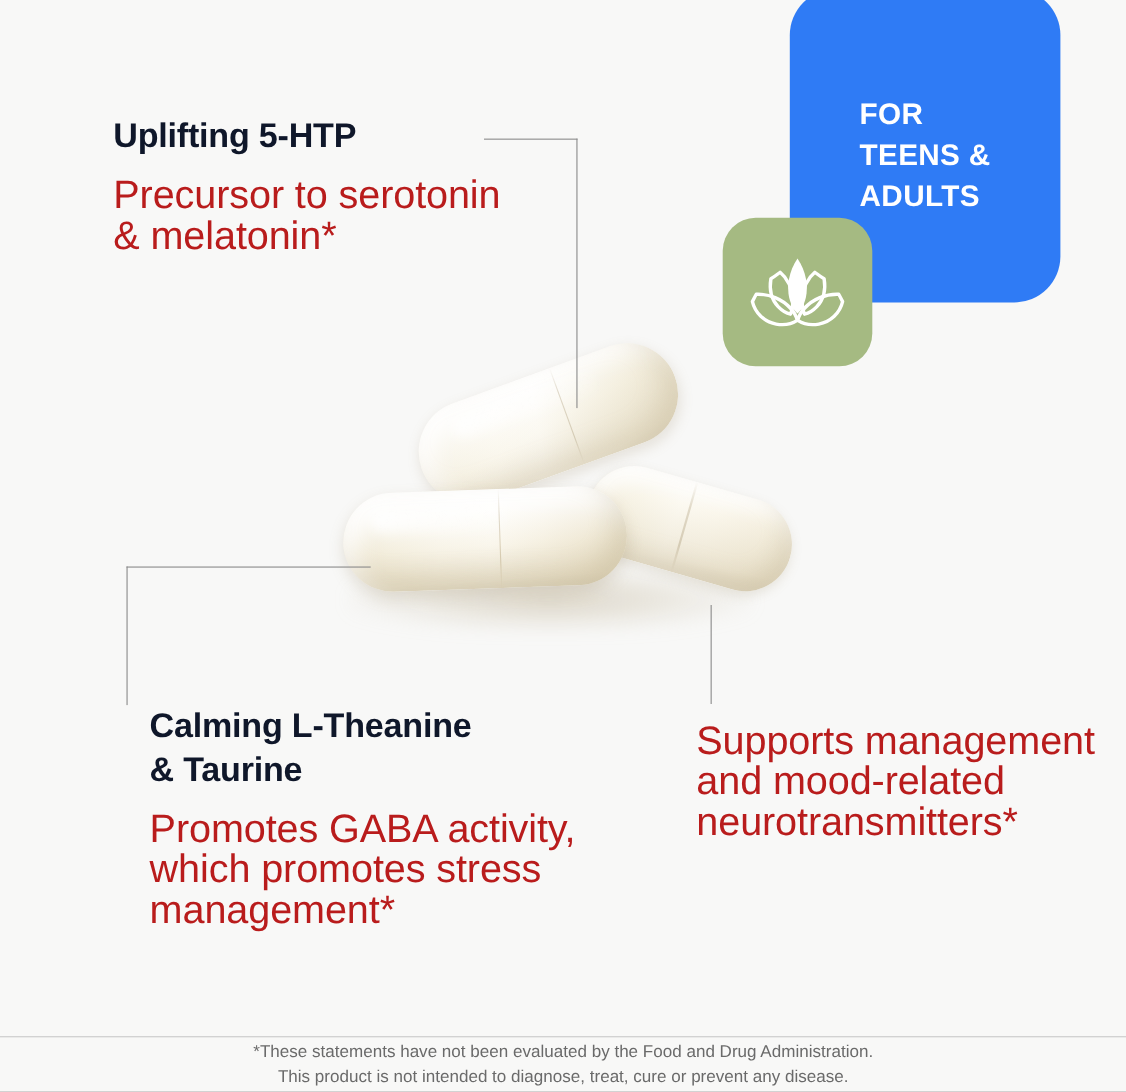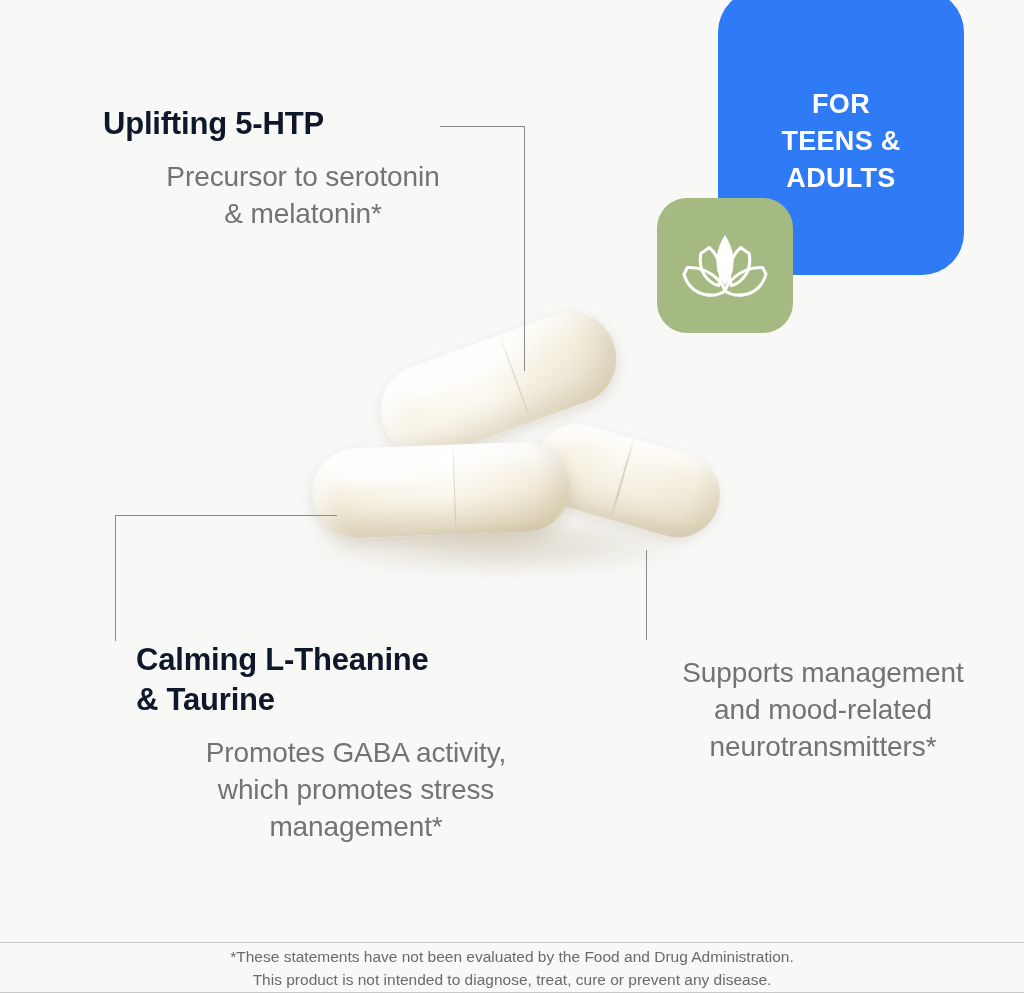--- a/index.html
+++ b/index.html
@@ -32,21 +32,21 @@
     align-items:center;
     justify-content:center;
     z-index:3;
   }
   .badge-blue-text {
     color:#ffffff;
     font-weight:bold;
     font-size:27px;
     line-height:37px;
     letter-spacing:0.3px;
-    text-align:center;
+    text-align:left;
     padding-top:18px;
     white-space:pre-line;
   }
 
   .badge-green {
     position:absolute;
     left:657px; top:198px;
     width:136px; height:135px;
     background:#a5ba82;
     border-radius:30px;
@@ -197,27 +197,26 @@
   .callout h2 {
     font-size:31px;
     font-weight:bold;
     line-height:40px;
     color:#0f172a;
     letter-spacing:-0.2px;
     white-space:pre-line;
   }
   .callout p {
     margin-top:14px;
-    font-size:28px;
+    font-size:36px;
     font-weight:300;
     line-height:37px;
-    color:#737373;
+    color:#b91c1c;
     letter-spacing:-0.1px;
     white-space:pre-line;
-    text-align:center;
   }
 
   #callout-htp      { left:103px; top:104px;  width:400px; }
   #callout-theanine { left:103px; top:640px;  width:440px;margin-left:33px; }
   #callout-vitamins { left:633px; top:640px;  width:380px; }
 
   
   .footer {
     position:absolute;
     left:0; bottom:0;

